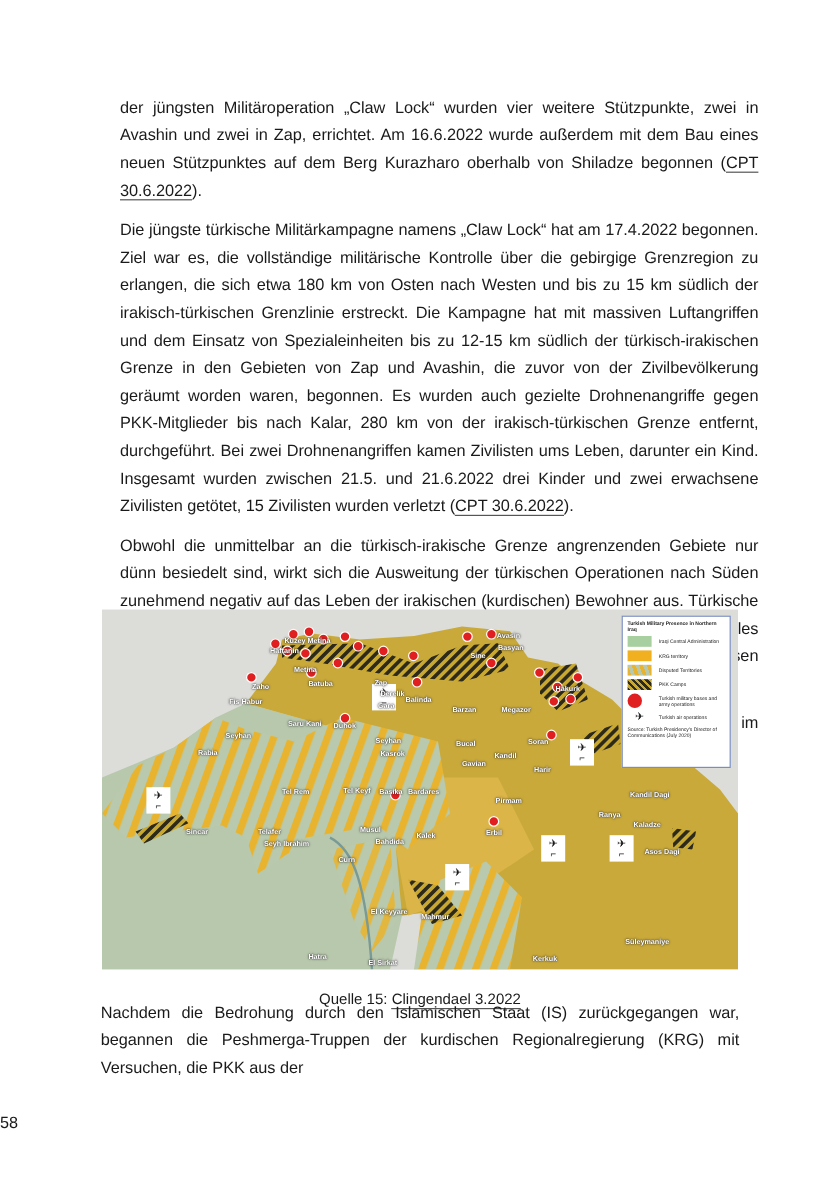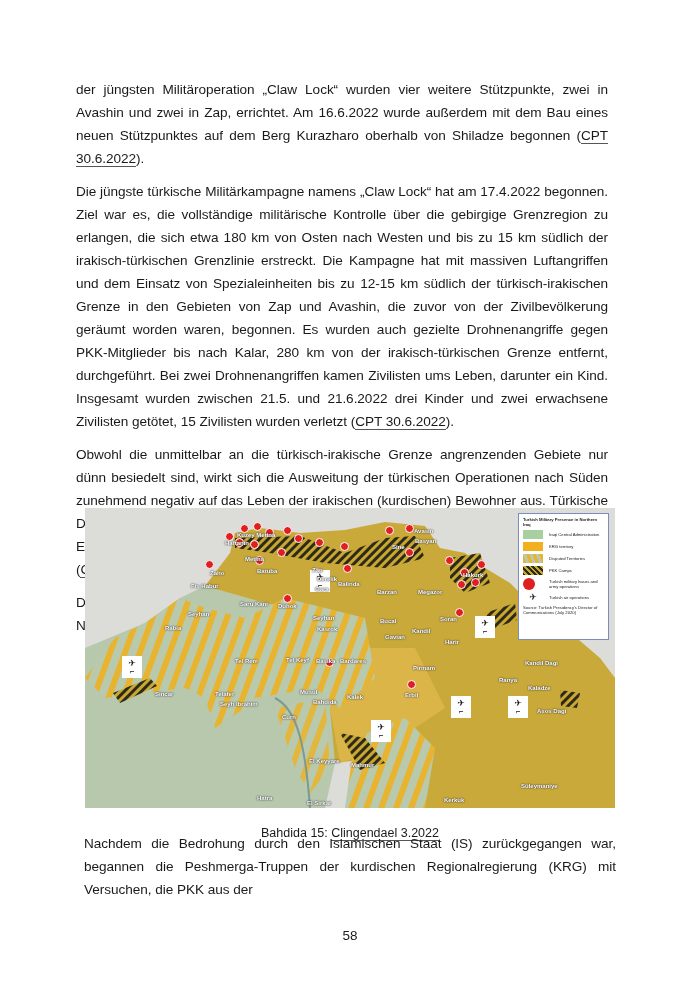--- a/index.html
+++ b/index.html
@@ -1,24 +1,24 @@
 <!DOCTYPE html>
 <html><head>
 <meta charset="utf-8">
 <style>
   html, body { margin: 0; padding: 0; background: #ffffff; }
   body { width: 700px; height: 990px; position: relative; overflow: hidden;
          font-family: "Liberation Sans", sans-serif; color: #1a1a1a; }
-  .page { position: absolute; left: 76px; top: 78px; width: 532px; }
+  .page { position: absolute; left: 100px; top: 78px; width: 532px; }
   p.body { margin: 0 0 10px 0; font-size: 13.6px; line-height: 23px; text-align: justify; letter-spacing: -0.05px; }
   a.ref { color: #1a1a1a; text-decoration: none; border-bottom: 1px solid #555; }
   .map { position: absolute; left: 85px; top: 508px; width: 530px; height: 300px; overflow: hidden; background: #dcdcd8; }
   .caption { position: absolute; left: 0; width: 700px; top: 826px; text-align: center; font-size: 12.5px; }
   .after { position: absolute; left: 84px; top: 832px; width: 532px; }
-  .pagenum { position: absolute; top: 928px; left: 0; width: 700px; text-align: center; font-size: 13.5px; }
+  .pagenum { position: absolute; top: 928px; left: 0; width: 700px; text-align: left; font-size: 13.5px; }
   .legend { position: absolute; left: 433px; top: 5px; width: 91px; height: 127px; background: #fff; border: 1px solid #7a8cc0; font-size: 4.2px; line-height: 5px; color: #222; padding: 3px 4px; box-sizing: border-box; }
   .legend .lt { font-weight: bold; margin-bottom: 3px; }
   .legend .row { display: flex; align-items: center; margin-bottom: 3px; }
   .legend .sw { width: 20px; height: 9px; margin-right: 6px; flex: 0 0 20px; }
   .legend .src { font-style: normal; margin-top: 2px; }
   .city { position: absolute; font-size: 6px; font-weight: bold; color: #fff; text-shadow: 0 0 2px #333, 0 0 1px #333; white-space: nowrap; }
   .base { position: absolute; width: 9px; height: 9px; border-radius: 50%; background: #e02020; border: 1px solid #fff; box-sizing: border-box; }
   .air { position: absolute; width: 20px; height: 22px; background: #fff; display: flex; flex-direction: column; align-items: center; justify-content: center; }
 </style>
 </head>
@@ -193,19 +193,19 @@
         <span>Turkish military bases and army operations</span>
       </div>
     <div class="row">
         <div class="sw" style="background:none;font-size:9px;line-height:9px;text-align:center">✈</div>
         <span>Turkish air operations</span>
       </div>
     <div class="src">Source: Turkish Presidency's Director of Communications (July 2020)</div>
   </div>
 </div>
 
-<div class="caption"><span>Bahdida 15: </span><a class="ref">Clingendael 3.2022</a></div>
+<div class="caption"><span>Quelle 15: </span><a class="ref">Clingendael 3.2022</a></div>
 
 <div class="after">
   <p class="body">Nachdem die Bedrohung durch den Islamischen Staat (IS) zurückgegangen war, begannen die Peshmerga-Truppen der kurdischen Regionalregierung (KRG) mit Versuchen, die PKK aus der</p>
 </div>
 
 <div class="pagenum">58</div>
 
 </body></html>

